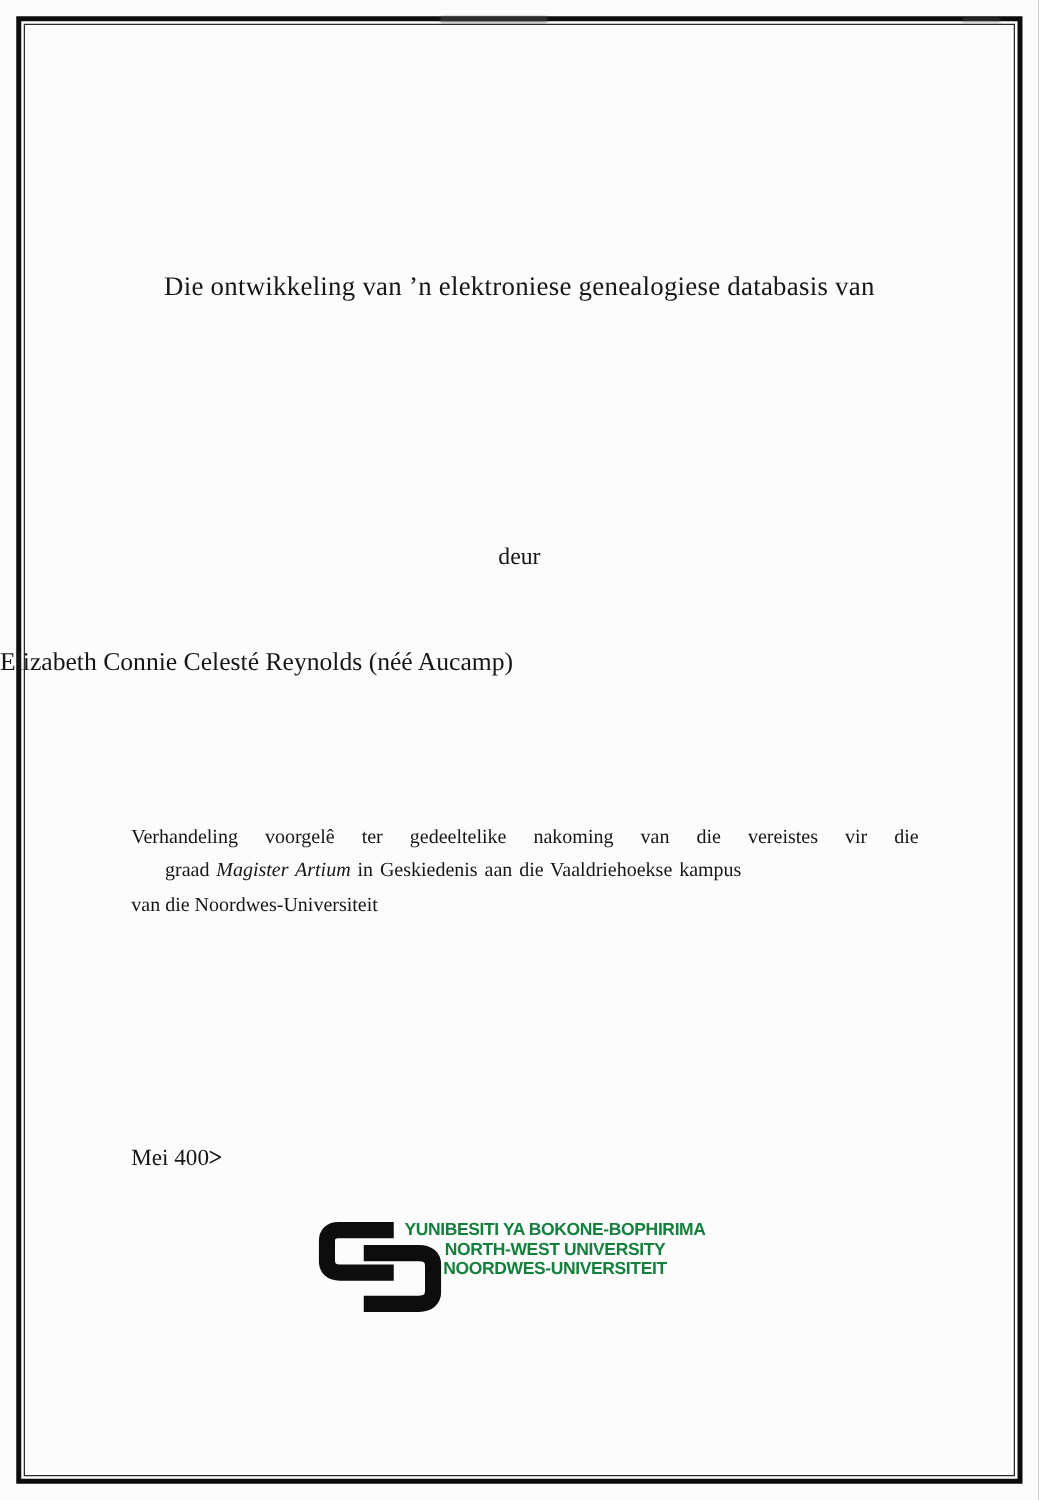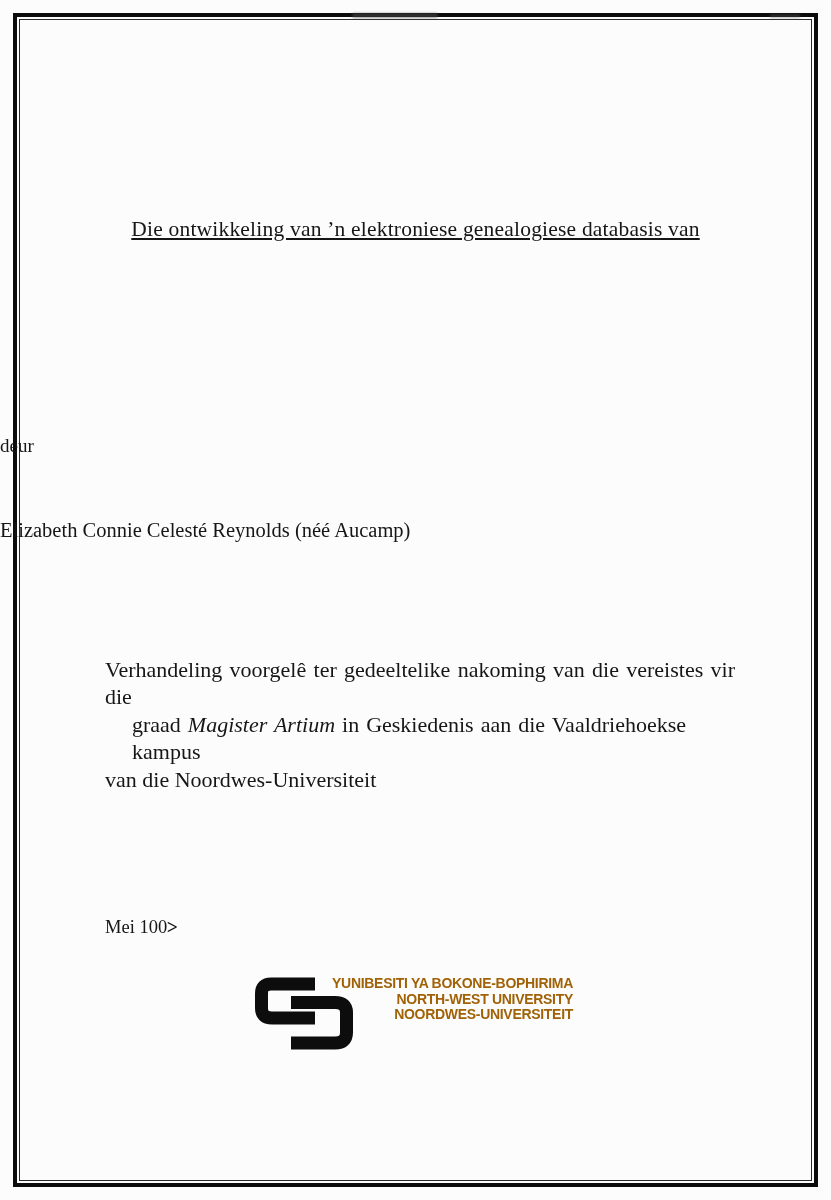--- a/index.html
+++ b/index.html
@@ -28,35 +28,34 @@
   }
   .scan-smudge2{
     position:absolute; left:770px; top:14px; width:30px; height:4px;
     background:#555; opacity:.4; filter:blur(1px);
   }
   .title-block{
     position:absolute; left:60px; right:60px; top:208px;
     text-align:center;
     font-size:21.5px; line-height:42px;
     letter-spacing:.2px;
-    text-decoration:underline;
   }
   .byline{
     position:absolute; left:0; right:0; top:432px;
-    text-align:left;
+    text-align:center;
     font-size:19px; line-height:28px;
   }
   .author{
     position:absolute; left:0; right:0; top:515px;
     text-align:left;
     font-size:20.5px; line-height:30px;
   }
   .statement{
     position:absolute; left:105px; top:656px; width:630px;
-    font-size:22px; line-height:27.4px;
+    font-size:16px; line-height:27.4px;
   }
   .statement .justified{
     text-align:justify;
     text-align-last:justify;
   }
   .statement .spaced{ word-spacing:1.5px;margin-left:27px; }
   .statement .it{ font-style:italic; }
   .supervisor{
     position:absolute; left:105px; top:884px;
     font-size:18.5px; line-height:29px;
@@ -72,22 +71,22 @@
     letter-spacing:0;
   }
   .logo{ position:absolute; left:255px; top:975px; width:330px; height:76px; }
   .logo-mark{ position:absolute; left:0; top:2px; }
   .logo-text{
     position:absolute; left:60px; top:1px; width:258px;
     font-family:"Liberation Sans", sans-serif;
     font-size:14px; font-weight:700;
     letter-spacing:-0.3px;
     line-height:15.5px;
-    text-align:right;
-    color:#a16207;
+    text-align:center;
+    color:#15803d;
     white-space:nowrap;
   }
 </style>
 </head>
 <body>
 
 <div class="page" style="background: rgb(252, 252, 252); color: rgb(22, 22, 22);">
 
   <div class="frame-outer"></div>
   <div class="frame-inner"></div>
@@ -102,21 +101,21 @@
 
   <div class="author">Elizabeth Connie Celesté Reynolds (néé Aucamp)</div>
 
   <div class="statement">
     <div class="justified">Verhandeling voorgelê ter gedeeltelike nakoming van die vereistes vir die</div>
     <div class="spaced"><span>graad </span><span class="it">Magister Artium</span><span> in Geskiedenis aan die Vaaldriehoekse kampus</span></div>
     <div>van die Noordwes-Universiteit</div>
   </div>
 
 
-  <div class="dateline"><span>Mei 100</span><span class="seven">&gt;</span></div>
+  <div class="dateline"><span>Mei 400</span><span class="seven">&gt;</span></div>
 
   <div class="logo">
     <svg class="logo-mark" width="98" height="73" viewBox="0 0 98 72" aria-hidden="true">
 
       <path d="M 60 6.5 L 16 6.5 Q 6.5 6.5 6.5 16 L 6.5 30.5 Q 6.5 40.5 17 40.5 L 60 40.5" fill="none" stroke="#0d0d0d" stroke-width="13" stroke-linecap="butt"></path>
 
       <path d="M 36 25 L 80 25 Q 91.5 25 91.5 35 L 91.5 55 Q 91.5 65.5 80 65.5 L 36 65.5" fill="none" stroke="#0d0d0d" stroke-width="13" stroke-linecap="butt"></path>
     </svg>
     <div class="logo-text">
       <div>YUNIBESITI YA BOKONE-BOPHIRIMA</div>

